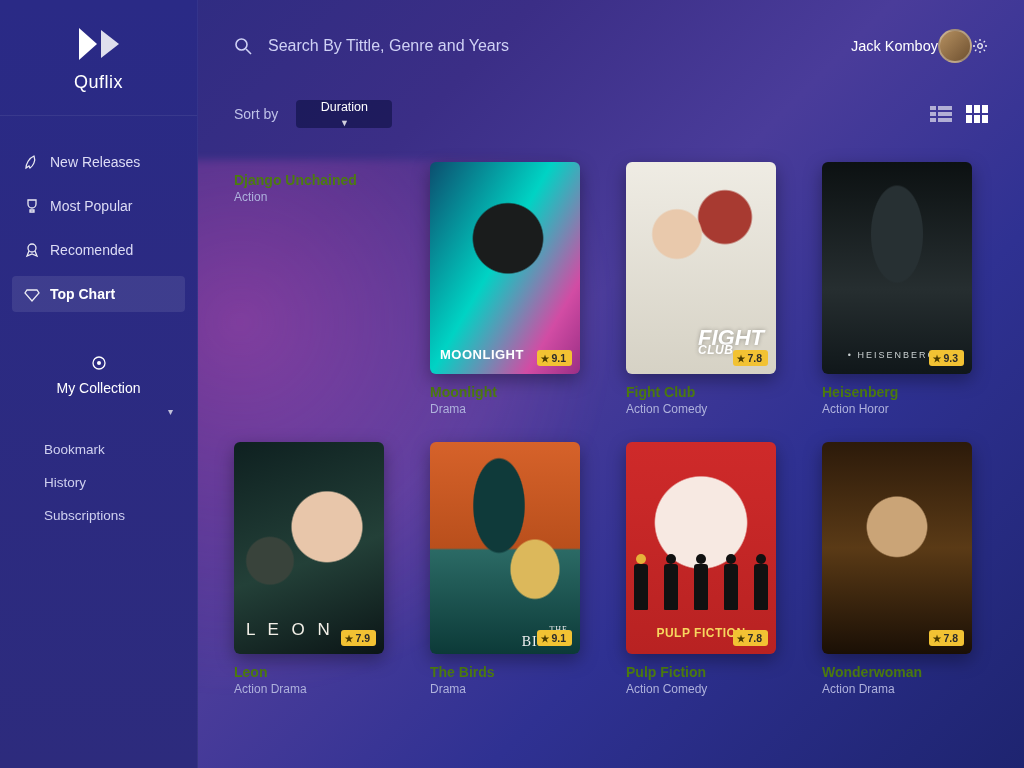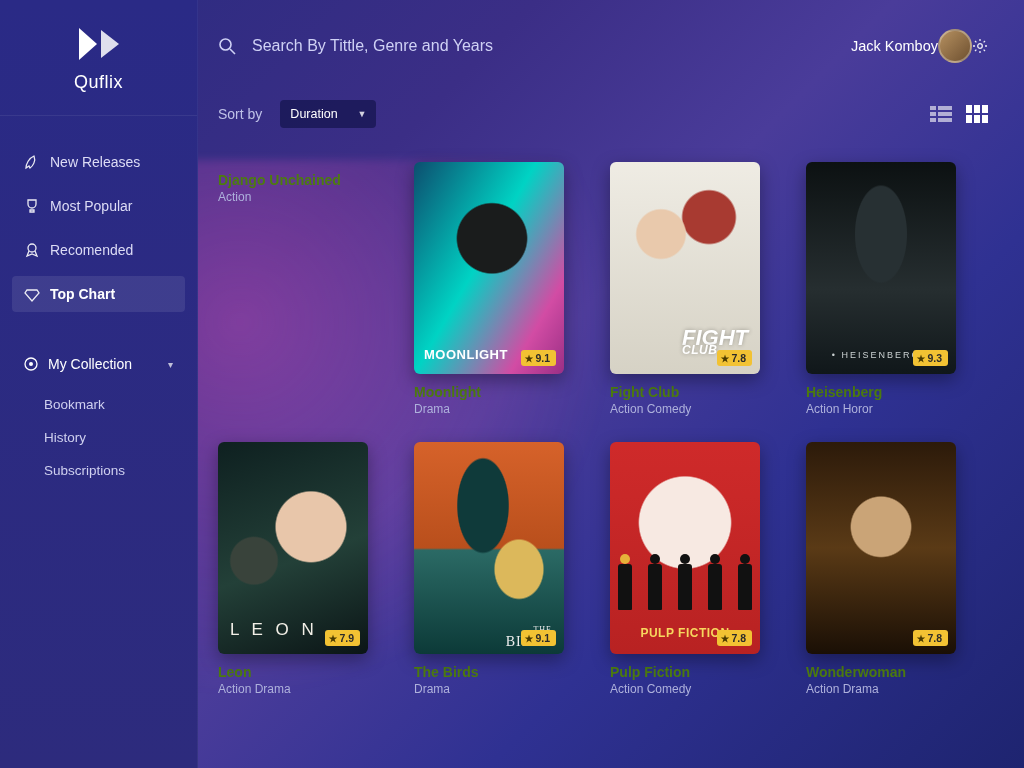--- a/index.html
+++ b/index.html
@@ -27,27 +27,27 @@
   .nav-item {
     display:flex; align-items:center; gap:10px;
     padding: 10px 12px; margin-bottom: 8px;
     border-radius:4px; font-size:14px; color:#dcdcf5; cursor:pointer;
   }
   .nav-item.active { background: rgba(255,255,255,0.09); color:#fff; font-weight:700;}
   .nav-item .ico { width:16px; height:16px; flex:0 0 16px; opacity:.9;}
   .collection-head {
     display:flex; align-items:center; gap:10px;
     padding: 10px 12px; margin: 26px 12px 6px 12px;
-    font-size:14px; color:#fff; font-weight:500; cursor:pointer;
+    font-size:14px; color:#fff; font-weight:500; cursor:pointer;flex-direction:column;
   }
   .collection-head .chev { margin-left:auto; opacity:.7; font-size:10px;}
   .sub-item { padding:9px 12px 9px 44px; font-size:13.5px; color:#cfd0ef; cursor:pointer;}
 
   
-  .main { flex:1; padding: 0 36px 0 20px; position:relative; overflow:hidden;}
+  .main { flex:1; padding: 0 36px 0 36px; position:relative; overflow:hidden;}
   .main::before{
     content:""; position:absolute; left:-120px; top:160px; width:540px; height:540px;
     background: radial-gradient(circle at 30% 30%, rgba(255,90,200,0.35), rgba(80,70,200,0) 70%);
     filter: blur(4px); pointer-events:none;
   }
   .topbar { display:flex; align-items:center; height:92px;}
   .search { display:flex; align-items:center; gap:16px; color:#cfd1f5; font-size:16px; flex:1;}
   .search input {
     background:transparent; border:none; outline:none; color:#cfd1f5;
     font-size:16px; width:420px;
@@ -56,21 +56,21 @@
   .user-area { display:flex; align-items:center; gap:0;}
   .user-name { font-size:14.5px; color:#fff;}
   .avatar { width:34px; height:34px; border-radius:50%; background:linear-gradient(135deg,#b59060,#6e5030); border:2px solid rgba(255,255,255,.3); }
   .gear { width:16px; height:16px; cursor:pointer; opacity:.9;}
   .sortbar { display:flex; align-items:center; gap:18px; margin-top: 8px;}
   .sort-label { font-size:14px; color:#bfc2e8;}
   .sort-select {
     display:flex; align-items:center; justify-content:space-between;
     width:96px; height:28px; padding:0 10px;
     background: rgba(10,12,60,.55); border-radius:4px;
-    font-size:12.5px; color:#fff; cursor:pointer;
+    font-size:12.5px; color:#fff; cursor:pointer;flex-direction:column;
   }
   .sort-select .caret{ font-size:9px; opacity:.8;}
   .view-toggle { margin-left:auto; display:flex; gap:14px;}
   .view-btn { width:22px; height:18px; cursor:pointer; opacity:.6;}
   .view-btn.active{ opacity:1;}
 
   
   .grid { display:grid; grid-template-columns: repeat(4, 150px); gap: 26px 46px; margin-top: 34px; position:relative; z-index:1;}
   .card { width:150px; }
   .poster {

